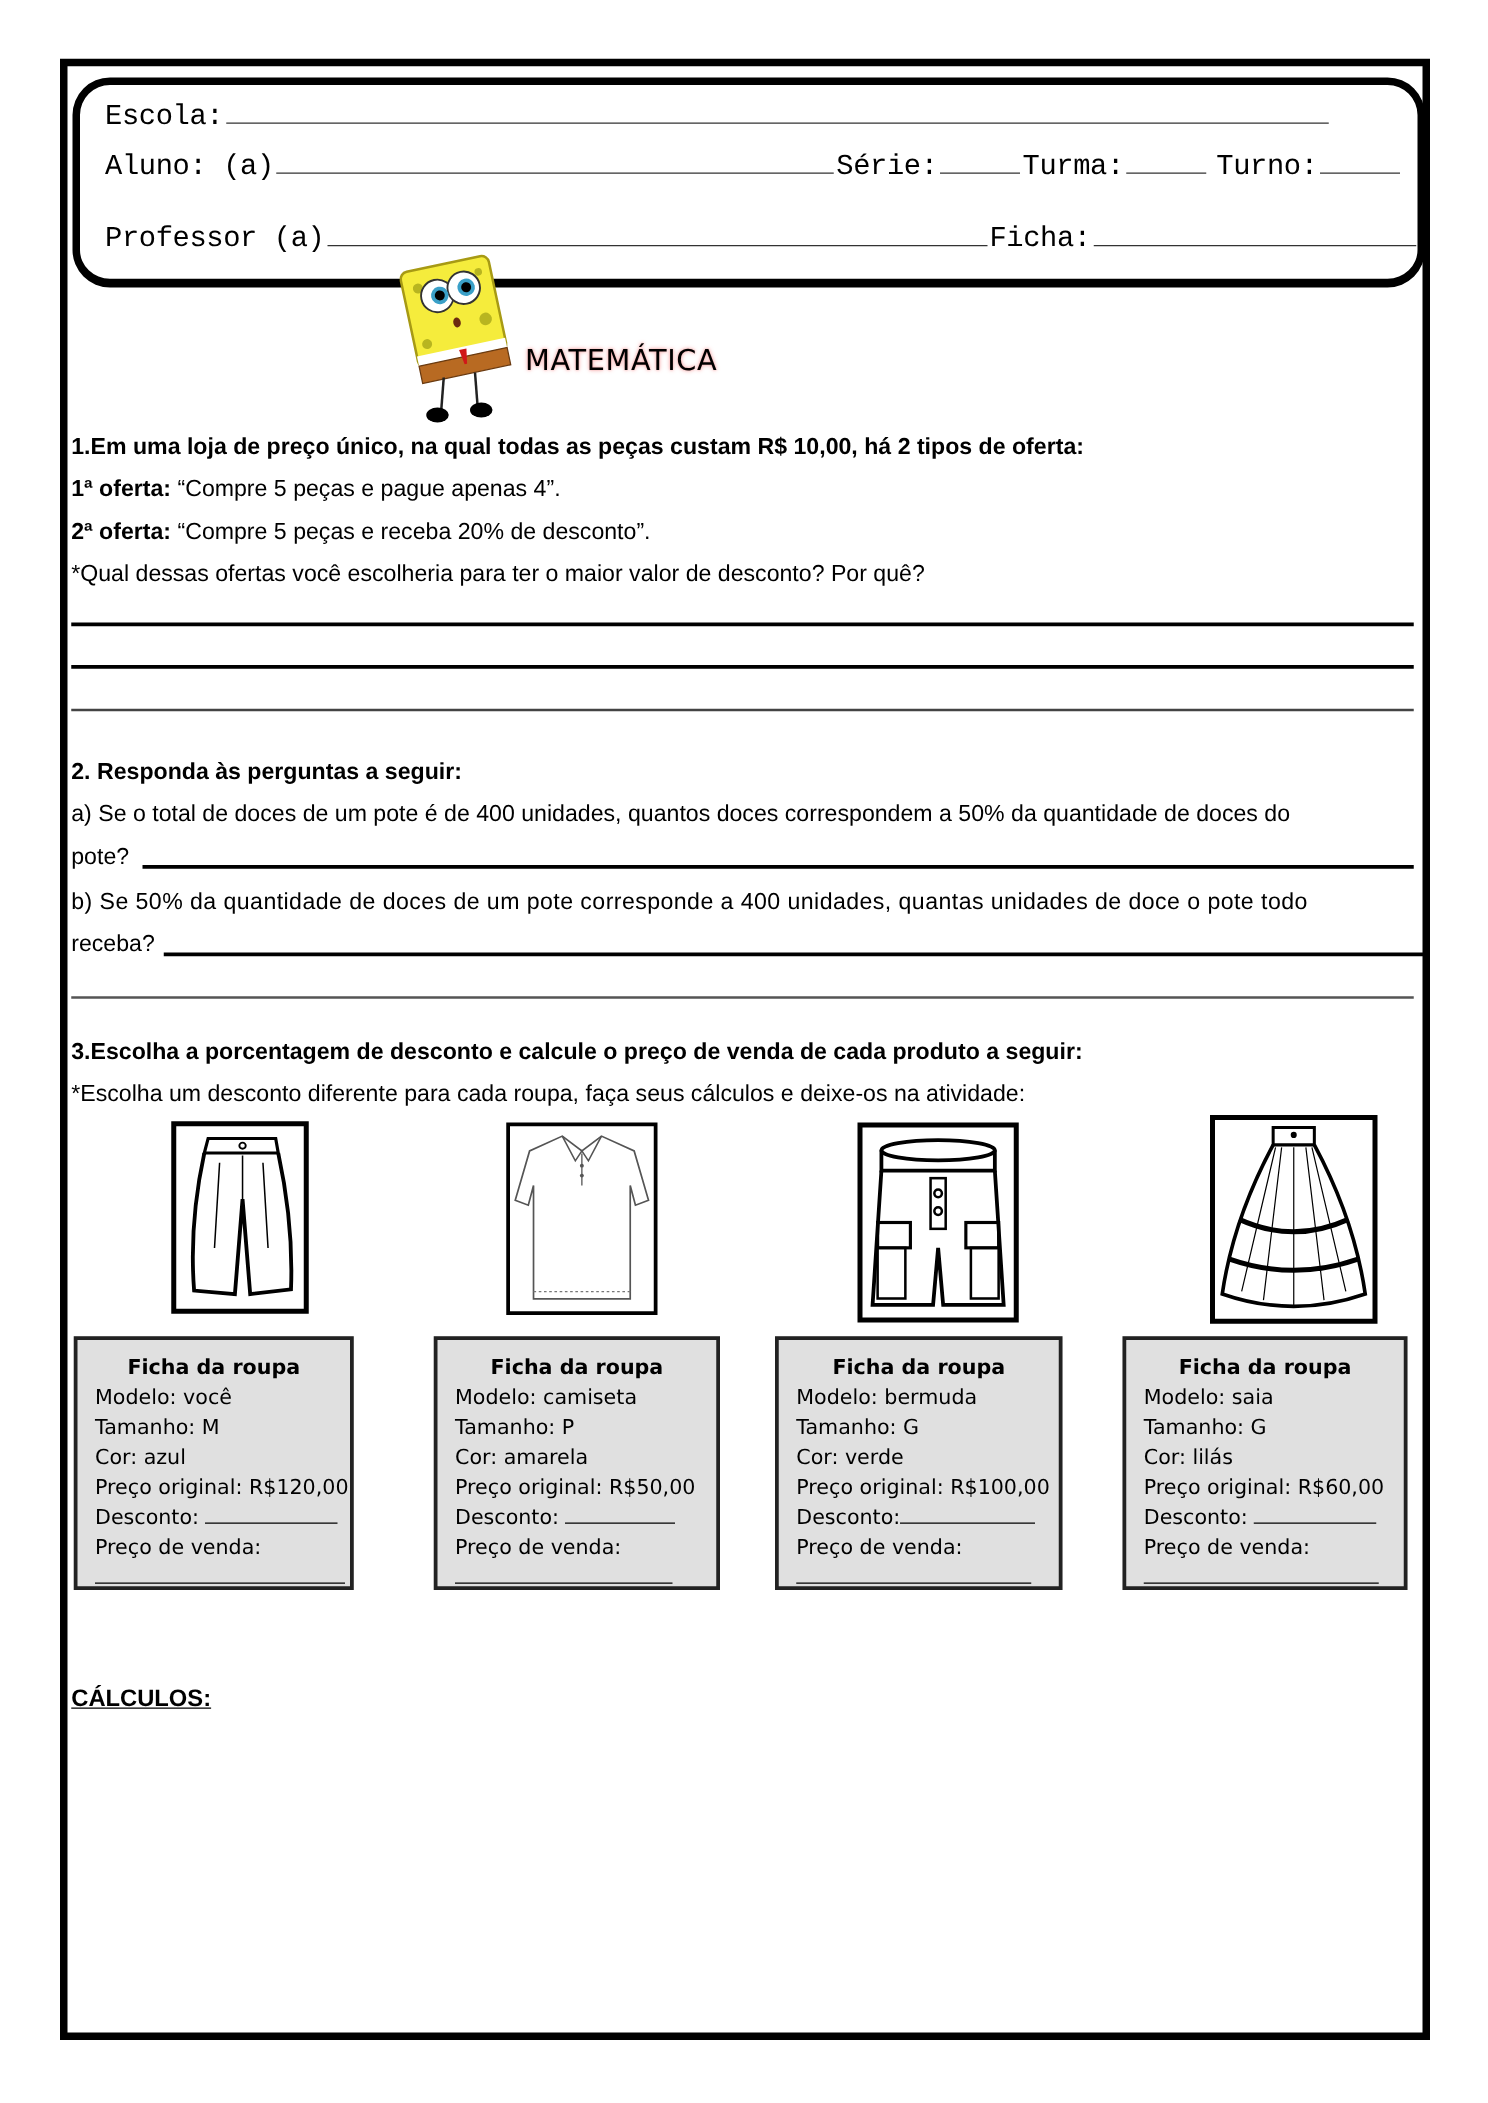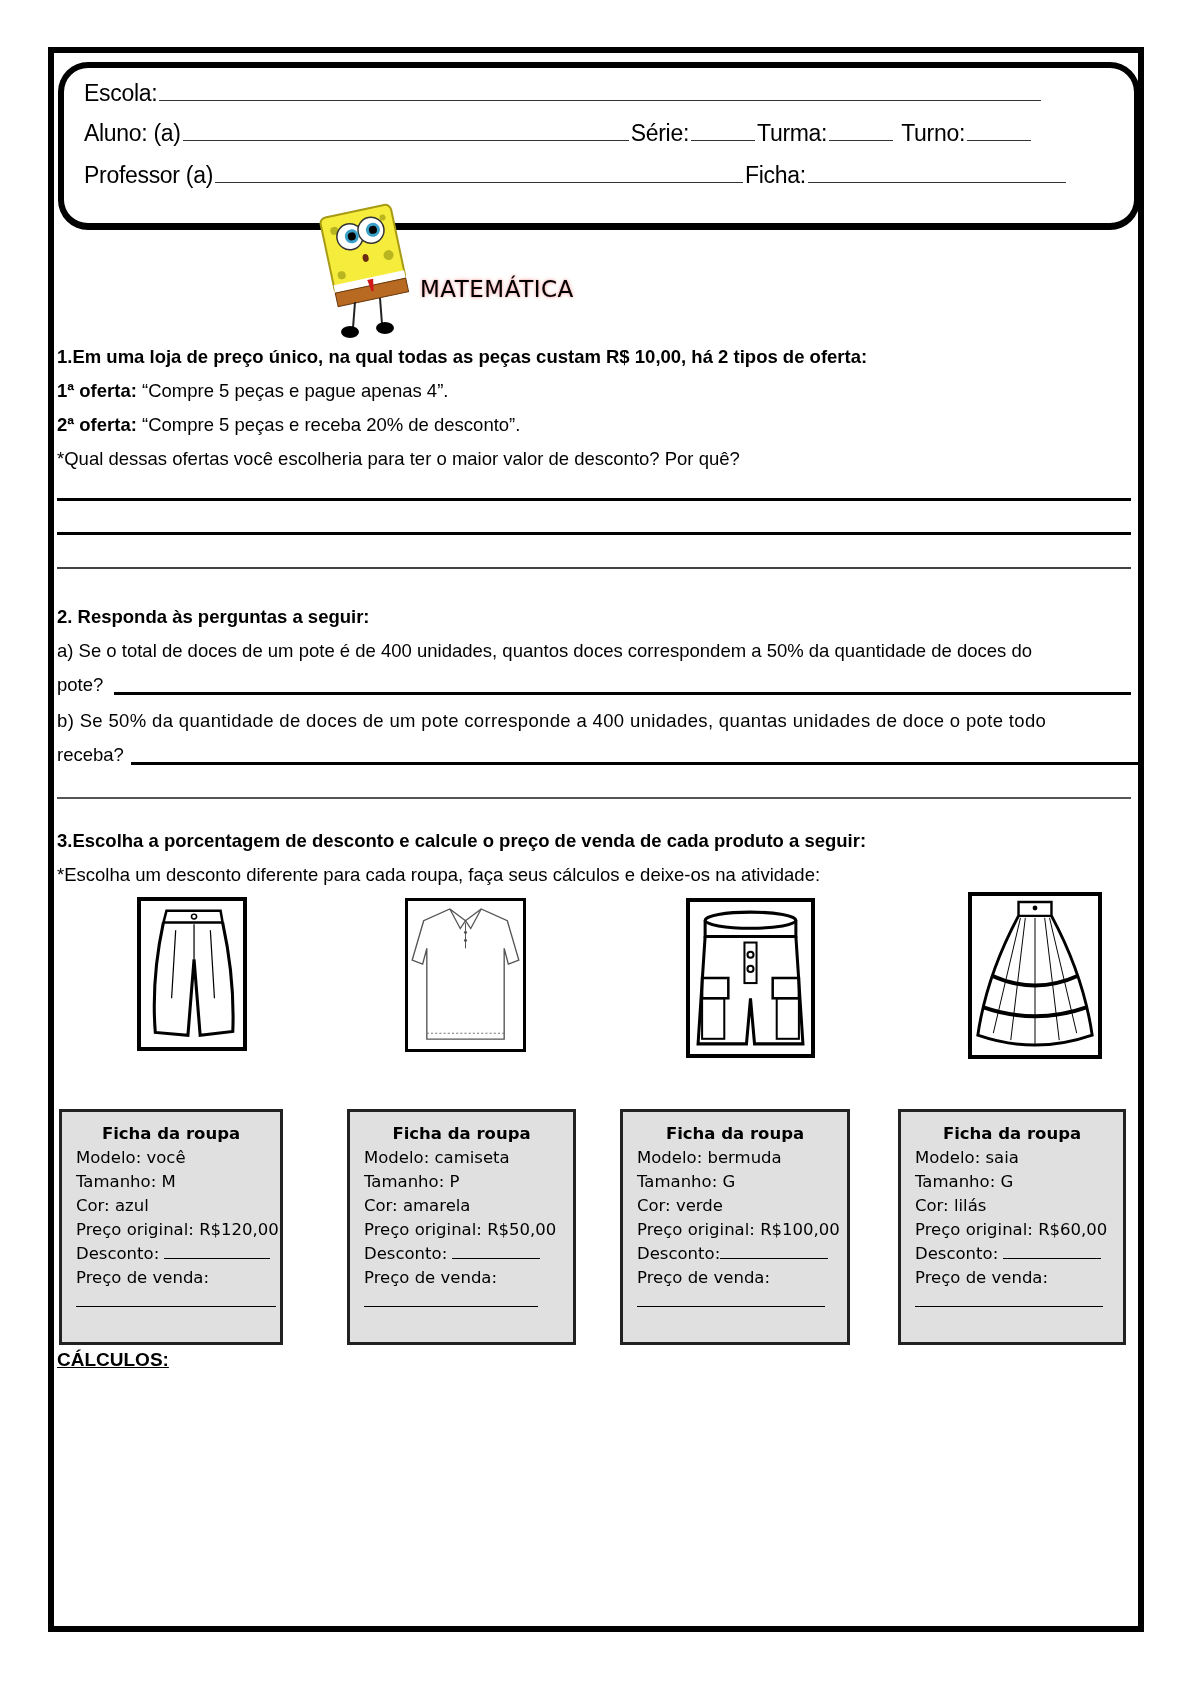--- a/index.html
+++ b/index.html
@@ -1,28 +1,28 @@
 <!DOCTYPE html>
 <html><head>
 <meta charset="utf-8">
 <style>
   html, body { margin: 0; padding: 0; background: #ffffff; }
   body { width: 1190px; height: 1682px; position: relative; overflow: hidden; font-family: "Liberation Sans", sans-serif; color: #000; }
   .page-frame { position: absolute; left: 48px; top: 47px; width: 1096px; height: 1585px; border: 6px solid #000; box-sizing: border-box; }
   .header-box { position: absolute; left: 58px; top: 62px; width: 1082px; height: 168px; border: 6px solid #000; border-radius: 30px; box-sizing: border-box; border-bottom-width: 7px; }
-  .hdr-line { position: absolute; left: 84px; font-family: Liberation Sans, sans-serif; font-size: 23px; display: flex; align-items: baseline; white-space: nowrap; letter-spacing: -0.3px; }
+  .hdr-line { position: absolute; left: 84px; font-family: Liberation Mono, monospace; font-size: 23px; display: flex; align-items: baseline; white-space: nowrap; letter-spacing: -0.3px; }
   .blank { display: inline-block; border-bottom: 1.5px solid #333; height: 1px; margin: 0 2px; }
   .mascot { position: absolute; left: 310px; top: 200px; width: 110px; height: 140px; }
   .subject-title { position: absolute; left: 420px; top: 276px; font-family: "DejaVu Sans", sans-serif; font-weight: normal; font-size: 23px; letter-spacing: 0.5px; text-shadow: 0 0 4px #f7b3b3, 0 0 2px #f4a0a0; }
   .txt { position: absolute; left: 57px; font-size: 18.5px; white-space: nowrap; }
   .b { font-weight: bold; }
   .ans-line { position: absolute; left: 57px; height: 2px; background: #000; }
   .garment { position: absolute; border: 4px solid #000; box-sizing: border-box; background: #fff; }
   .garment svg { width: 100%; height: 100%; }
-  .card { position: absolute; top: 1069px; height: 236px; background: #e0e0e0; border: 3px solid #222; box-sizing: border-box; font-family: "DejaVu Sans", sans-serif; font-size: 16.5px; padding: 10px 0 0 14px; line-height: 24px; margin-top: 40px; }
+  .card { position: absolute; top: 1069px; height: 203px; background: #e0e0e0; border: 3px solid #222; box-sizing: border-box; font-family: "DejaVu Sans", sans-serif; font-size: 16.5px; padding: 10px 0 0 14px; line-height: 24px; }
   .card .card-title { font-weight: bold; text-align: center; margin-left: -14px; }
   .card .fill-line { display: inline-block; border-bottom: 1.5px solid #000; height: 16px; vertical-align: baseline; }
   .calc-title { position: absolute; left: 57px; top: 1322px; font-weight: bold; font-size: 19px; text-decoration: underline; margin-top: 27px; }
 </style>
 </head>
 <body>
 
 <div class="page-frame"></div>
 
 <div class="header-box"></div>
@@ -34,21 +34,21 @@
   <span>Aluno: (a)</span>
   <span class="blank" style="width:446px;"></span>
   <span>Série:</span>
   <span class="blank" style="width:64px;"></span>
   <span>Turma:</span>
   <span class="blank" style="width:64px;"></span>
   <span style="width:6px;display:inline-block"></span>
   <span>Turno:</span>
   <span class="blank" style="width:64px;"></span>
 </div>
-<div class="hdr-line" style="top:162px;">
+<div class="hdr-line" style="top:178px;">
   <span>Professor (a)</span>
   <span class="blank" style="width:528px;"></span>
   <span>Ficha:</span>
   <span class="blank" style="width:258px;"></span>
 </div>
 
 <div class="mascot">
   <svg viewBox="0 0 110 140" width="110" height="140">
     <g transform="rotate(-12 55 55)">
       <rect x="18" y="10" width="72" height="78" rx="6" fill="#f5ec3c" stroke="#a79a14" stroke-width="2"></rect>

